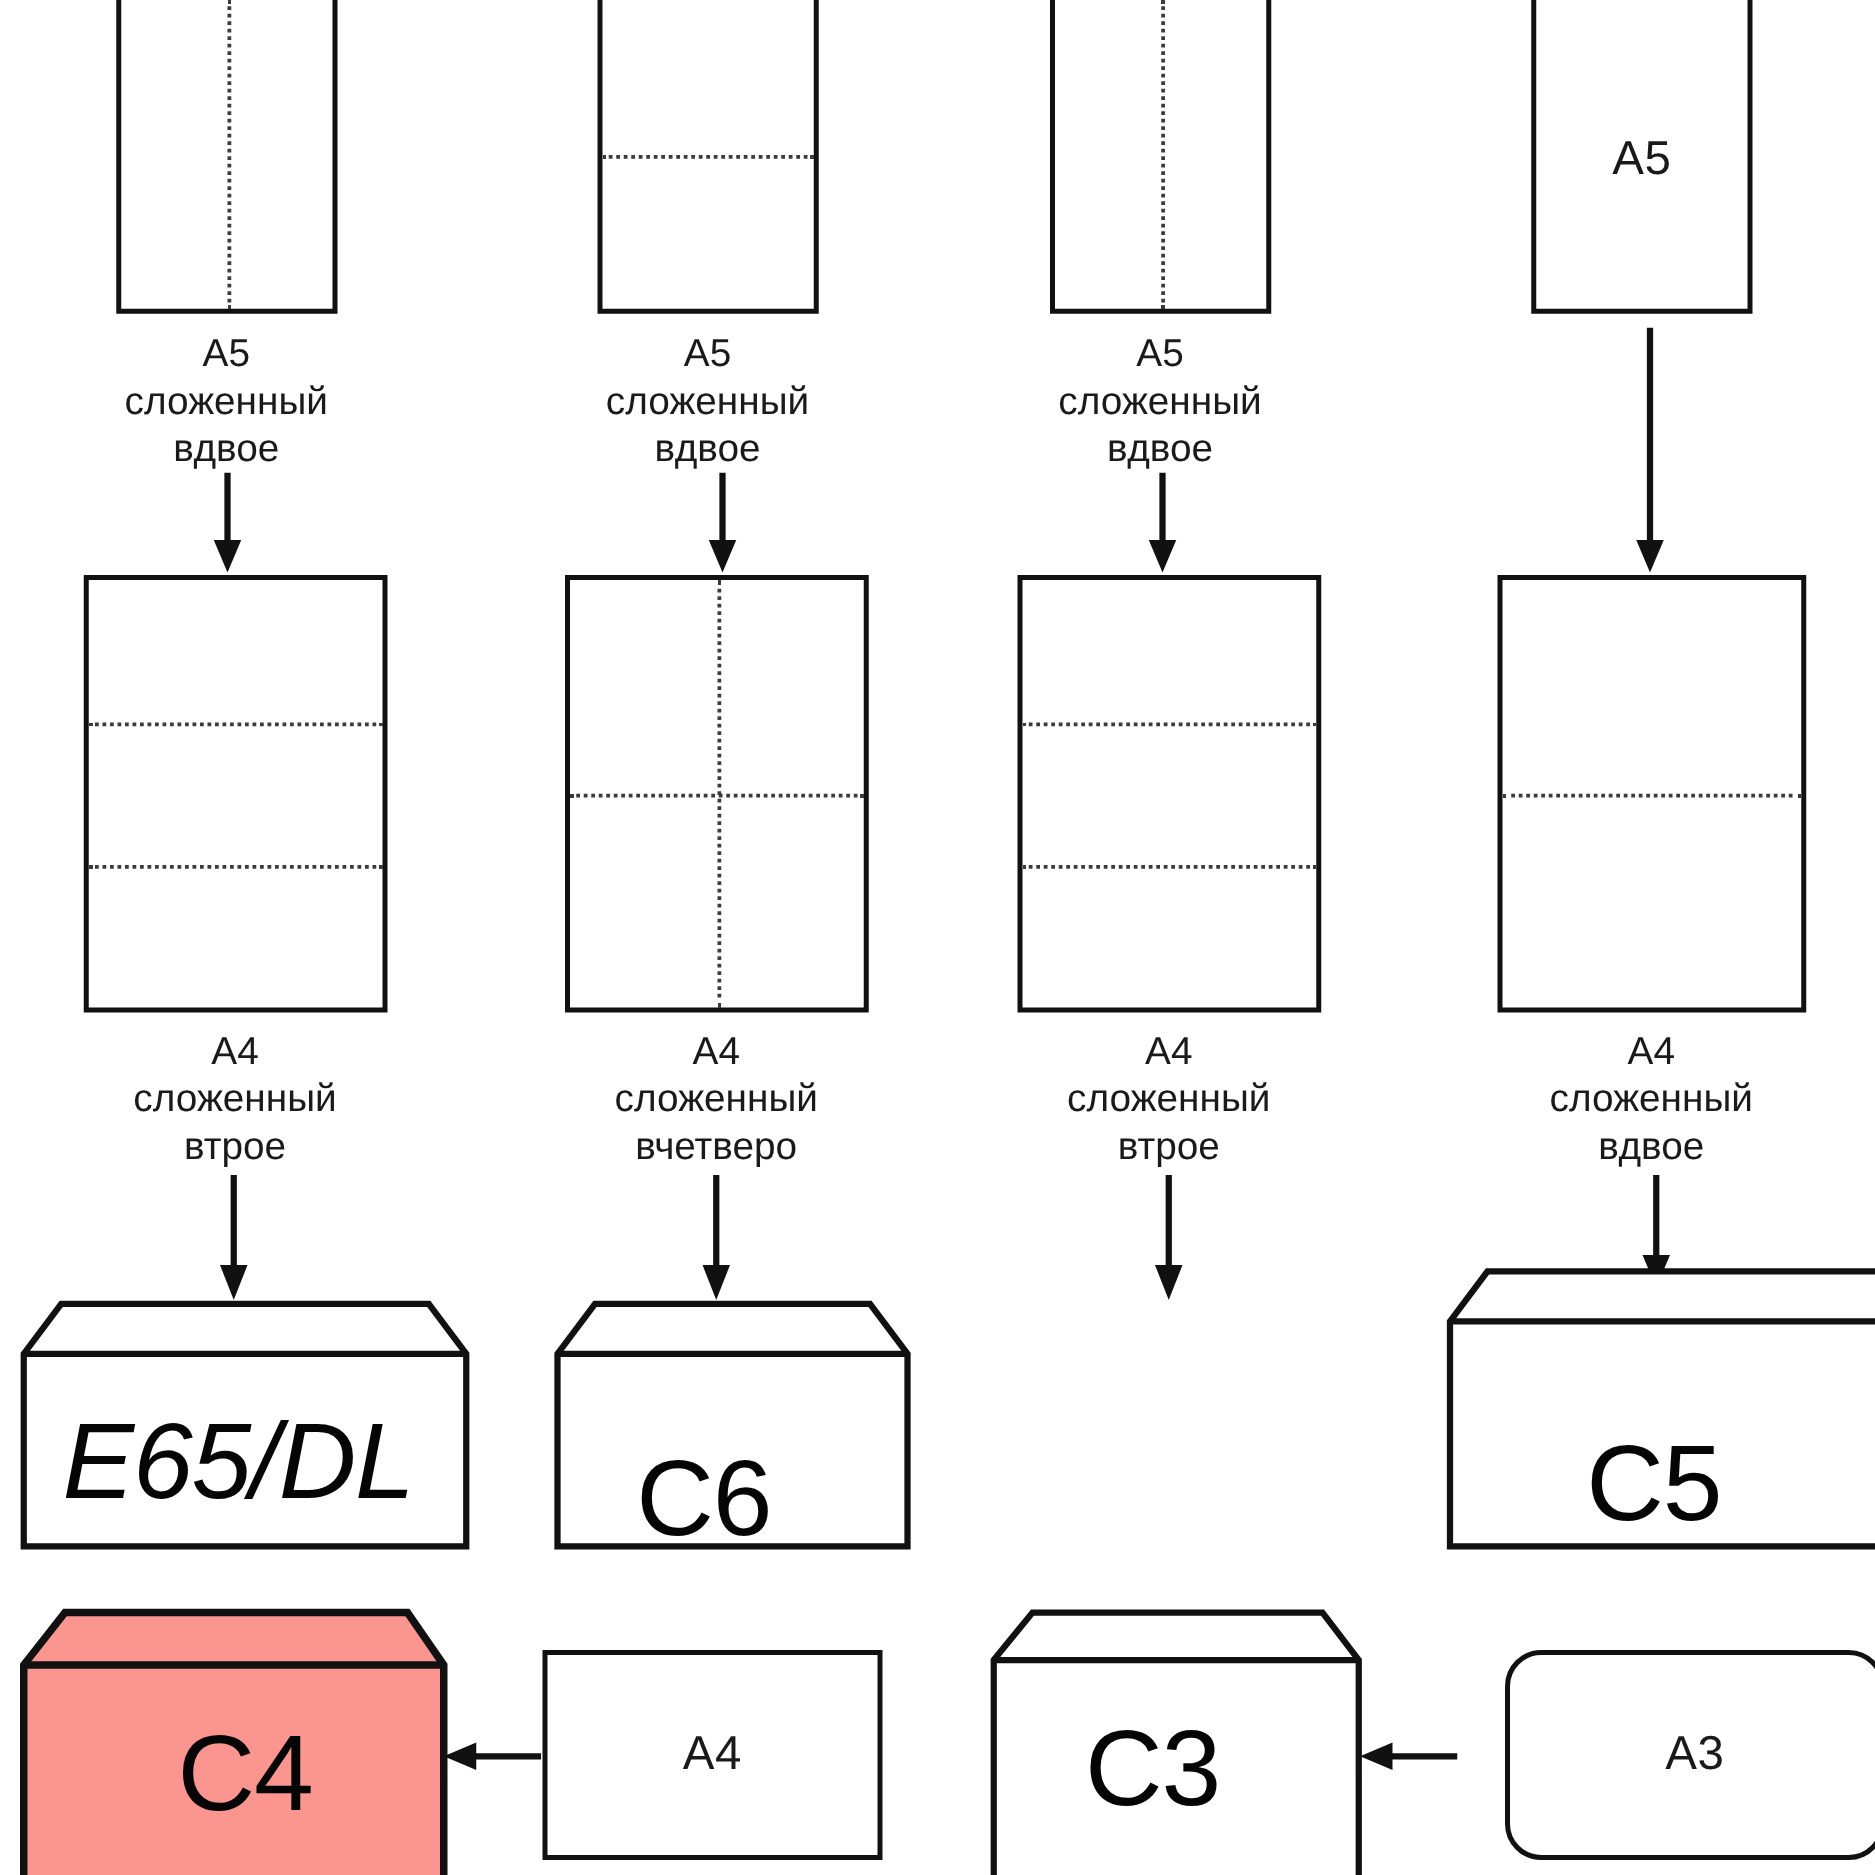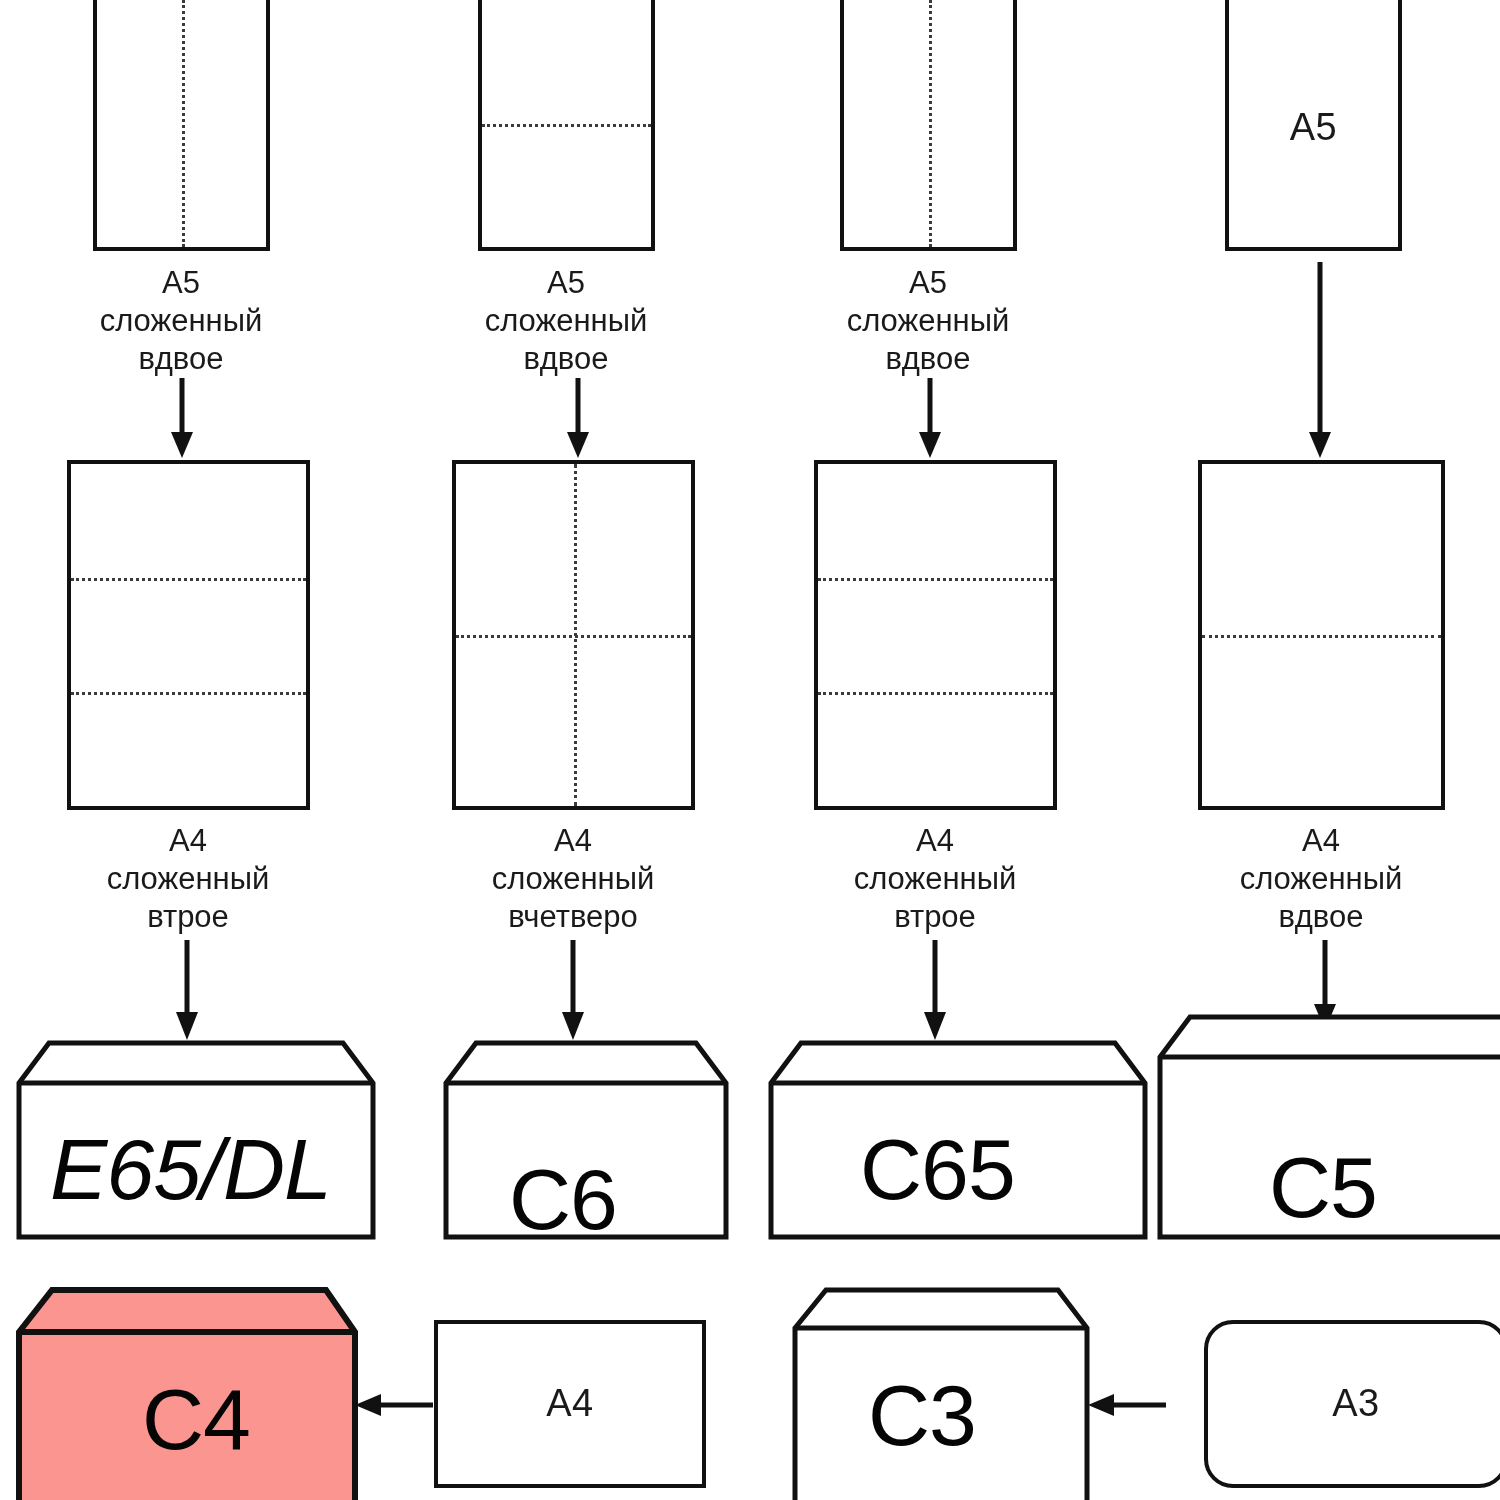--- a/index.html
+++ b/index.html
@@ -204,27 +204,20 @@
   </div>
 
   <div class="envelope" style="left:441px; top:1036px; width:290px; height:206px;">
     <svg width="290" height="206" viewBox="0 0 290 206">
       <polygon points="5,47 35,7 255,7 285,47 285,201 5,201" fill="#ffffff" stroke="#111111" stroke-width="5"></polygon>
       <line x1="5" y1="47" x2="285" y2="47" stroke="#111111" stroke-width="5"></line>
     </svg>
     <div class="env-text" style="left:68px; top:84px;margin-top:30px;">C6</div>
   </div>
 
-  <div class="envelope" style="left:766px; top:1036px; width:384px; height:206px;">
-    <svg width="384" height="206" viewBox="0 0 384 206">
-      <polygon points="5,47 35,7 349,7 379,47 379,201 5,201" fill="#ffffff" stroke="#111111" stroke-width="5"></polygon>
-      <line x1="5" y1="47" x2="379" y2="47" stroke="#111111" stroke-width="5"></line>
-    </svg>
-    <div class="env-text" style="left:94px; top:84px;">C65</div>
-  </div>
 
   <div class="envelope" style="left:1155px; top:1010px; width:400px; height:232px;">
     <svg width="400" height="232" viewBox="0 0 400 232">
       <polygon points="5,47 35,7 400,7 400,47 400,227 5,227" fill="#ffffff" stroke="#111111" stroke-width="5"></polygon>
       <line x1="5" y1="47" x2="400" y2="47" stroke="#111111" stroke-width="5"></line>
     </svg>
     <div class="env-text" style="left:114px; top:90px;margin-top:38px;">C5</div>
   </div>
 
   <div class="envelope" style="left:14px; top:1284px; width:346px; height:230px;">

